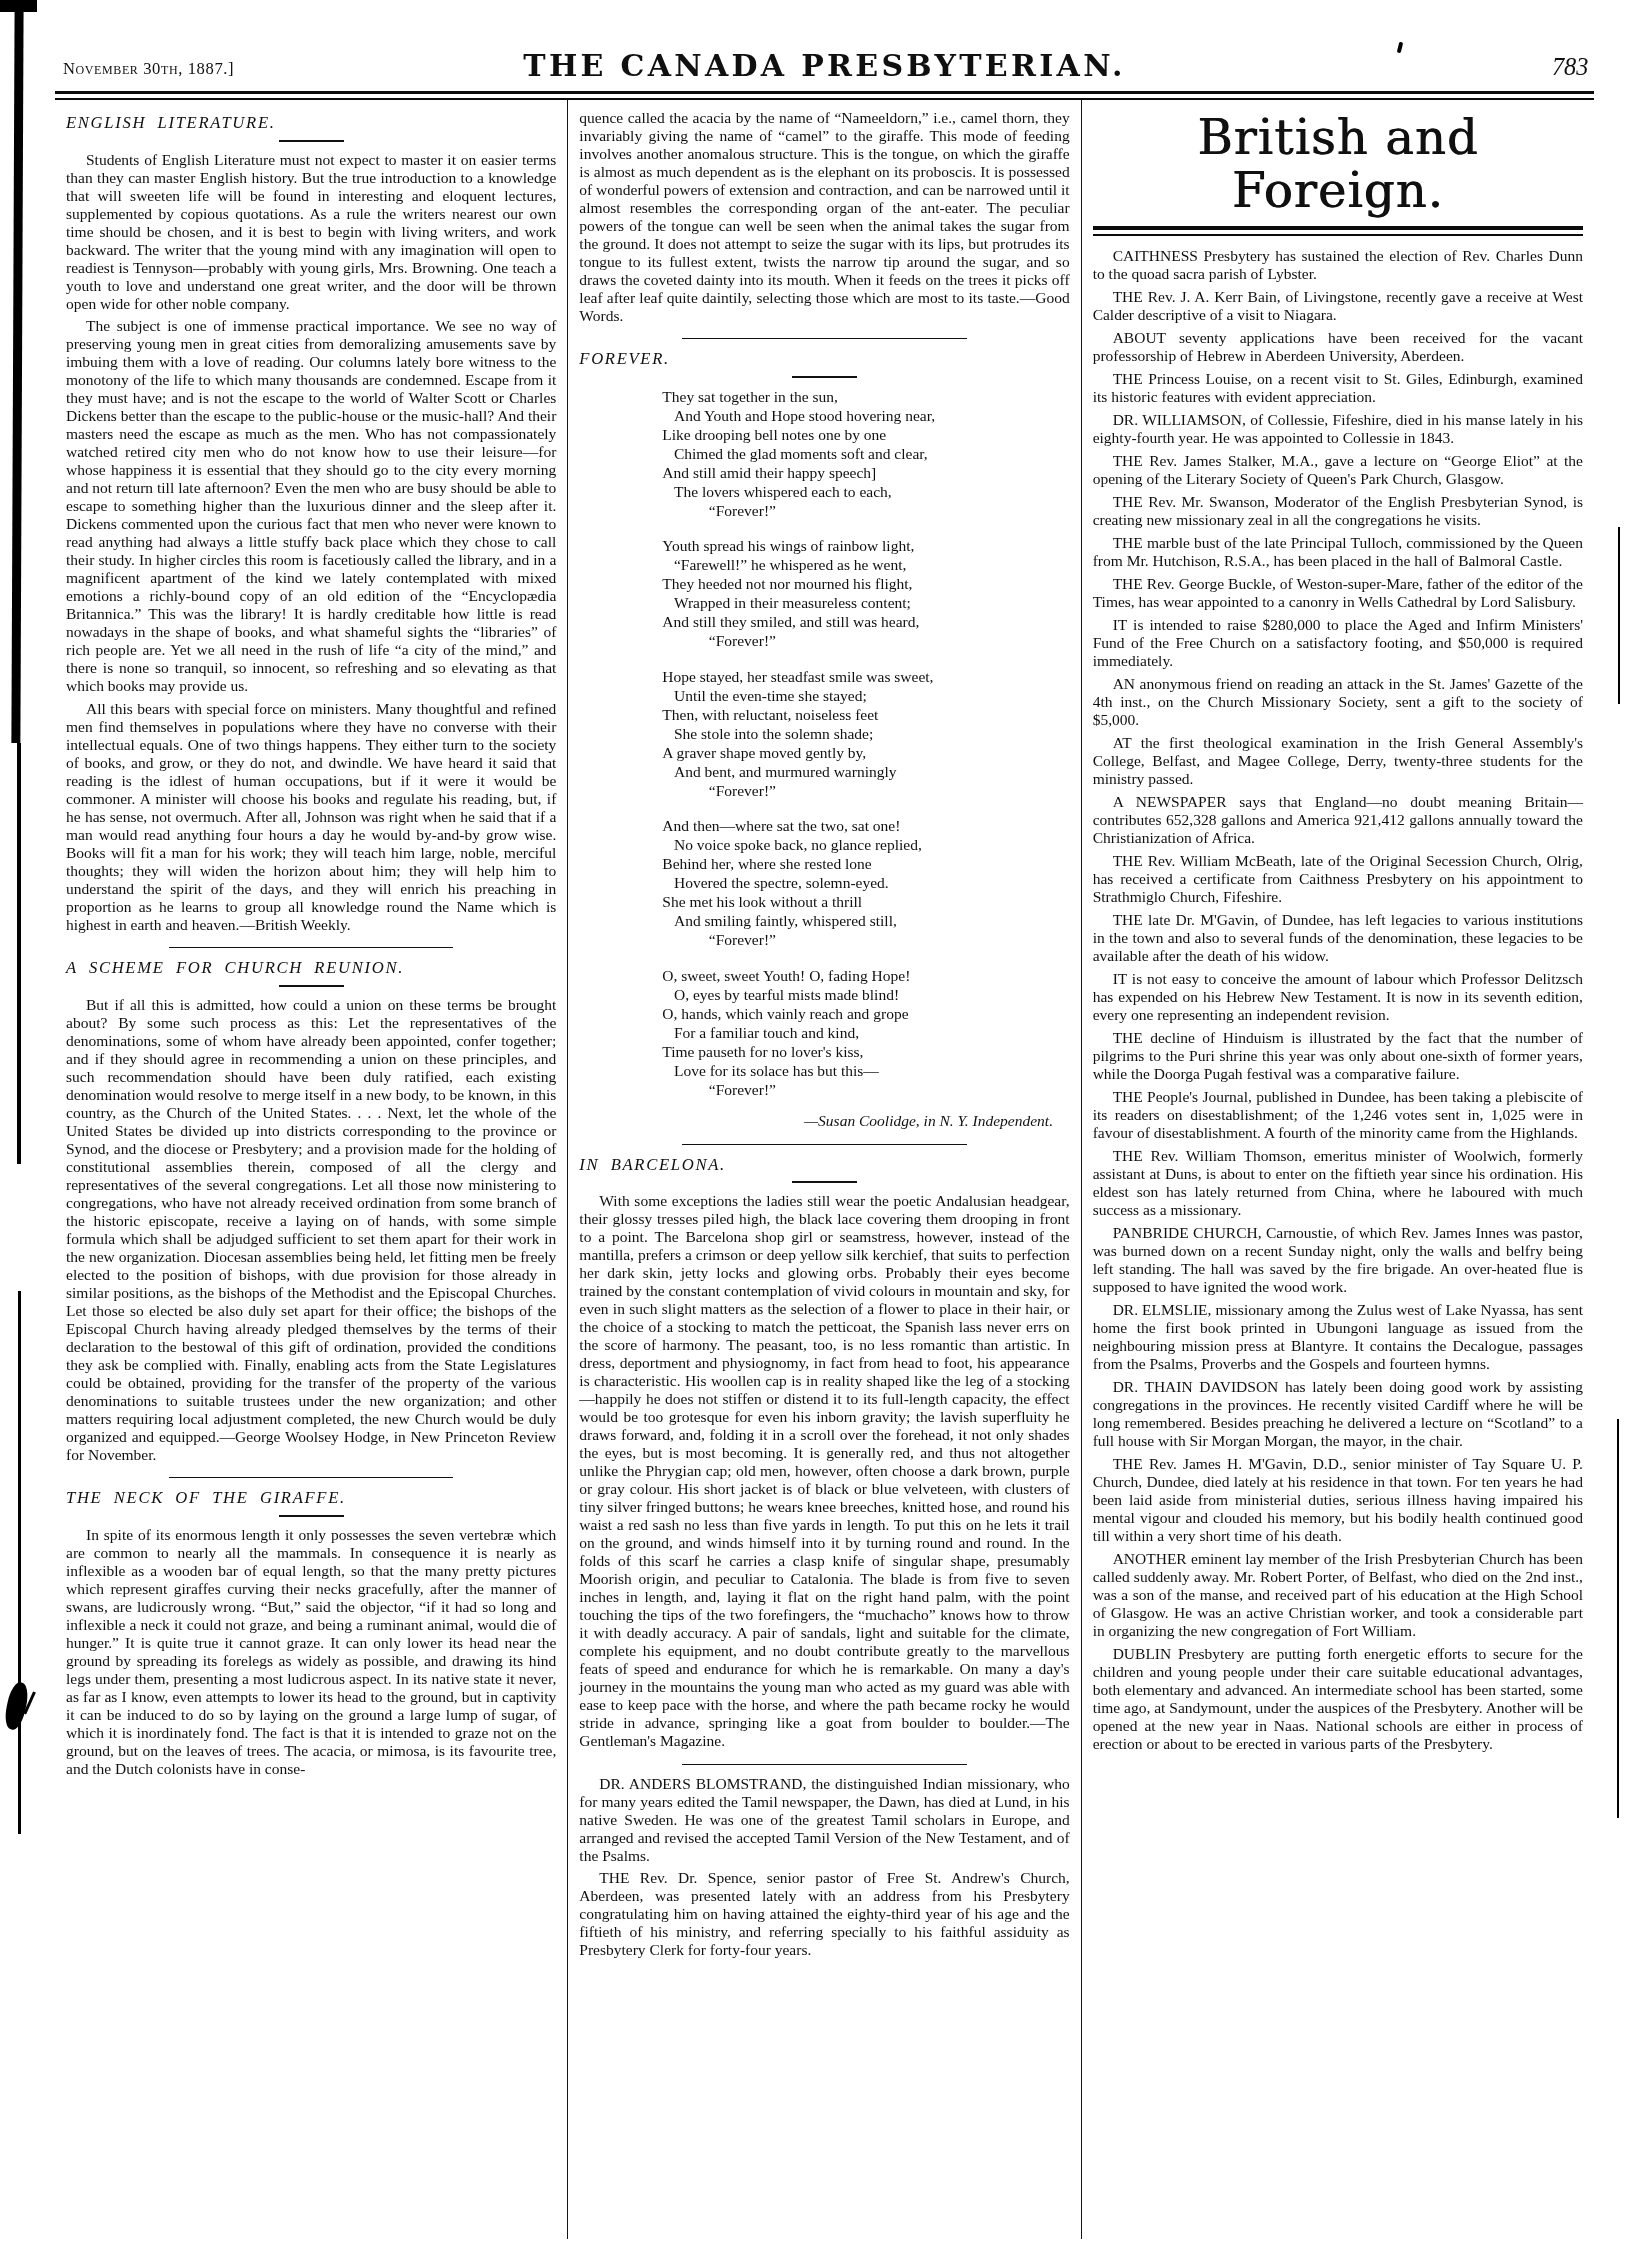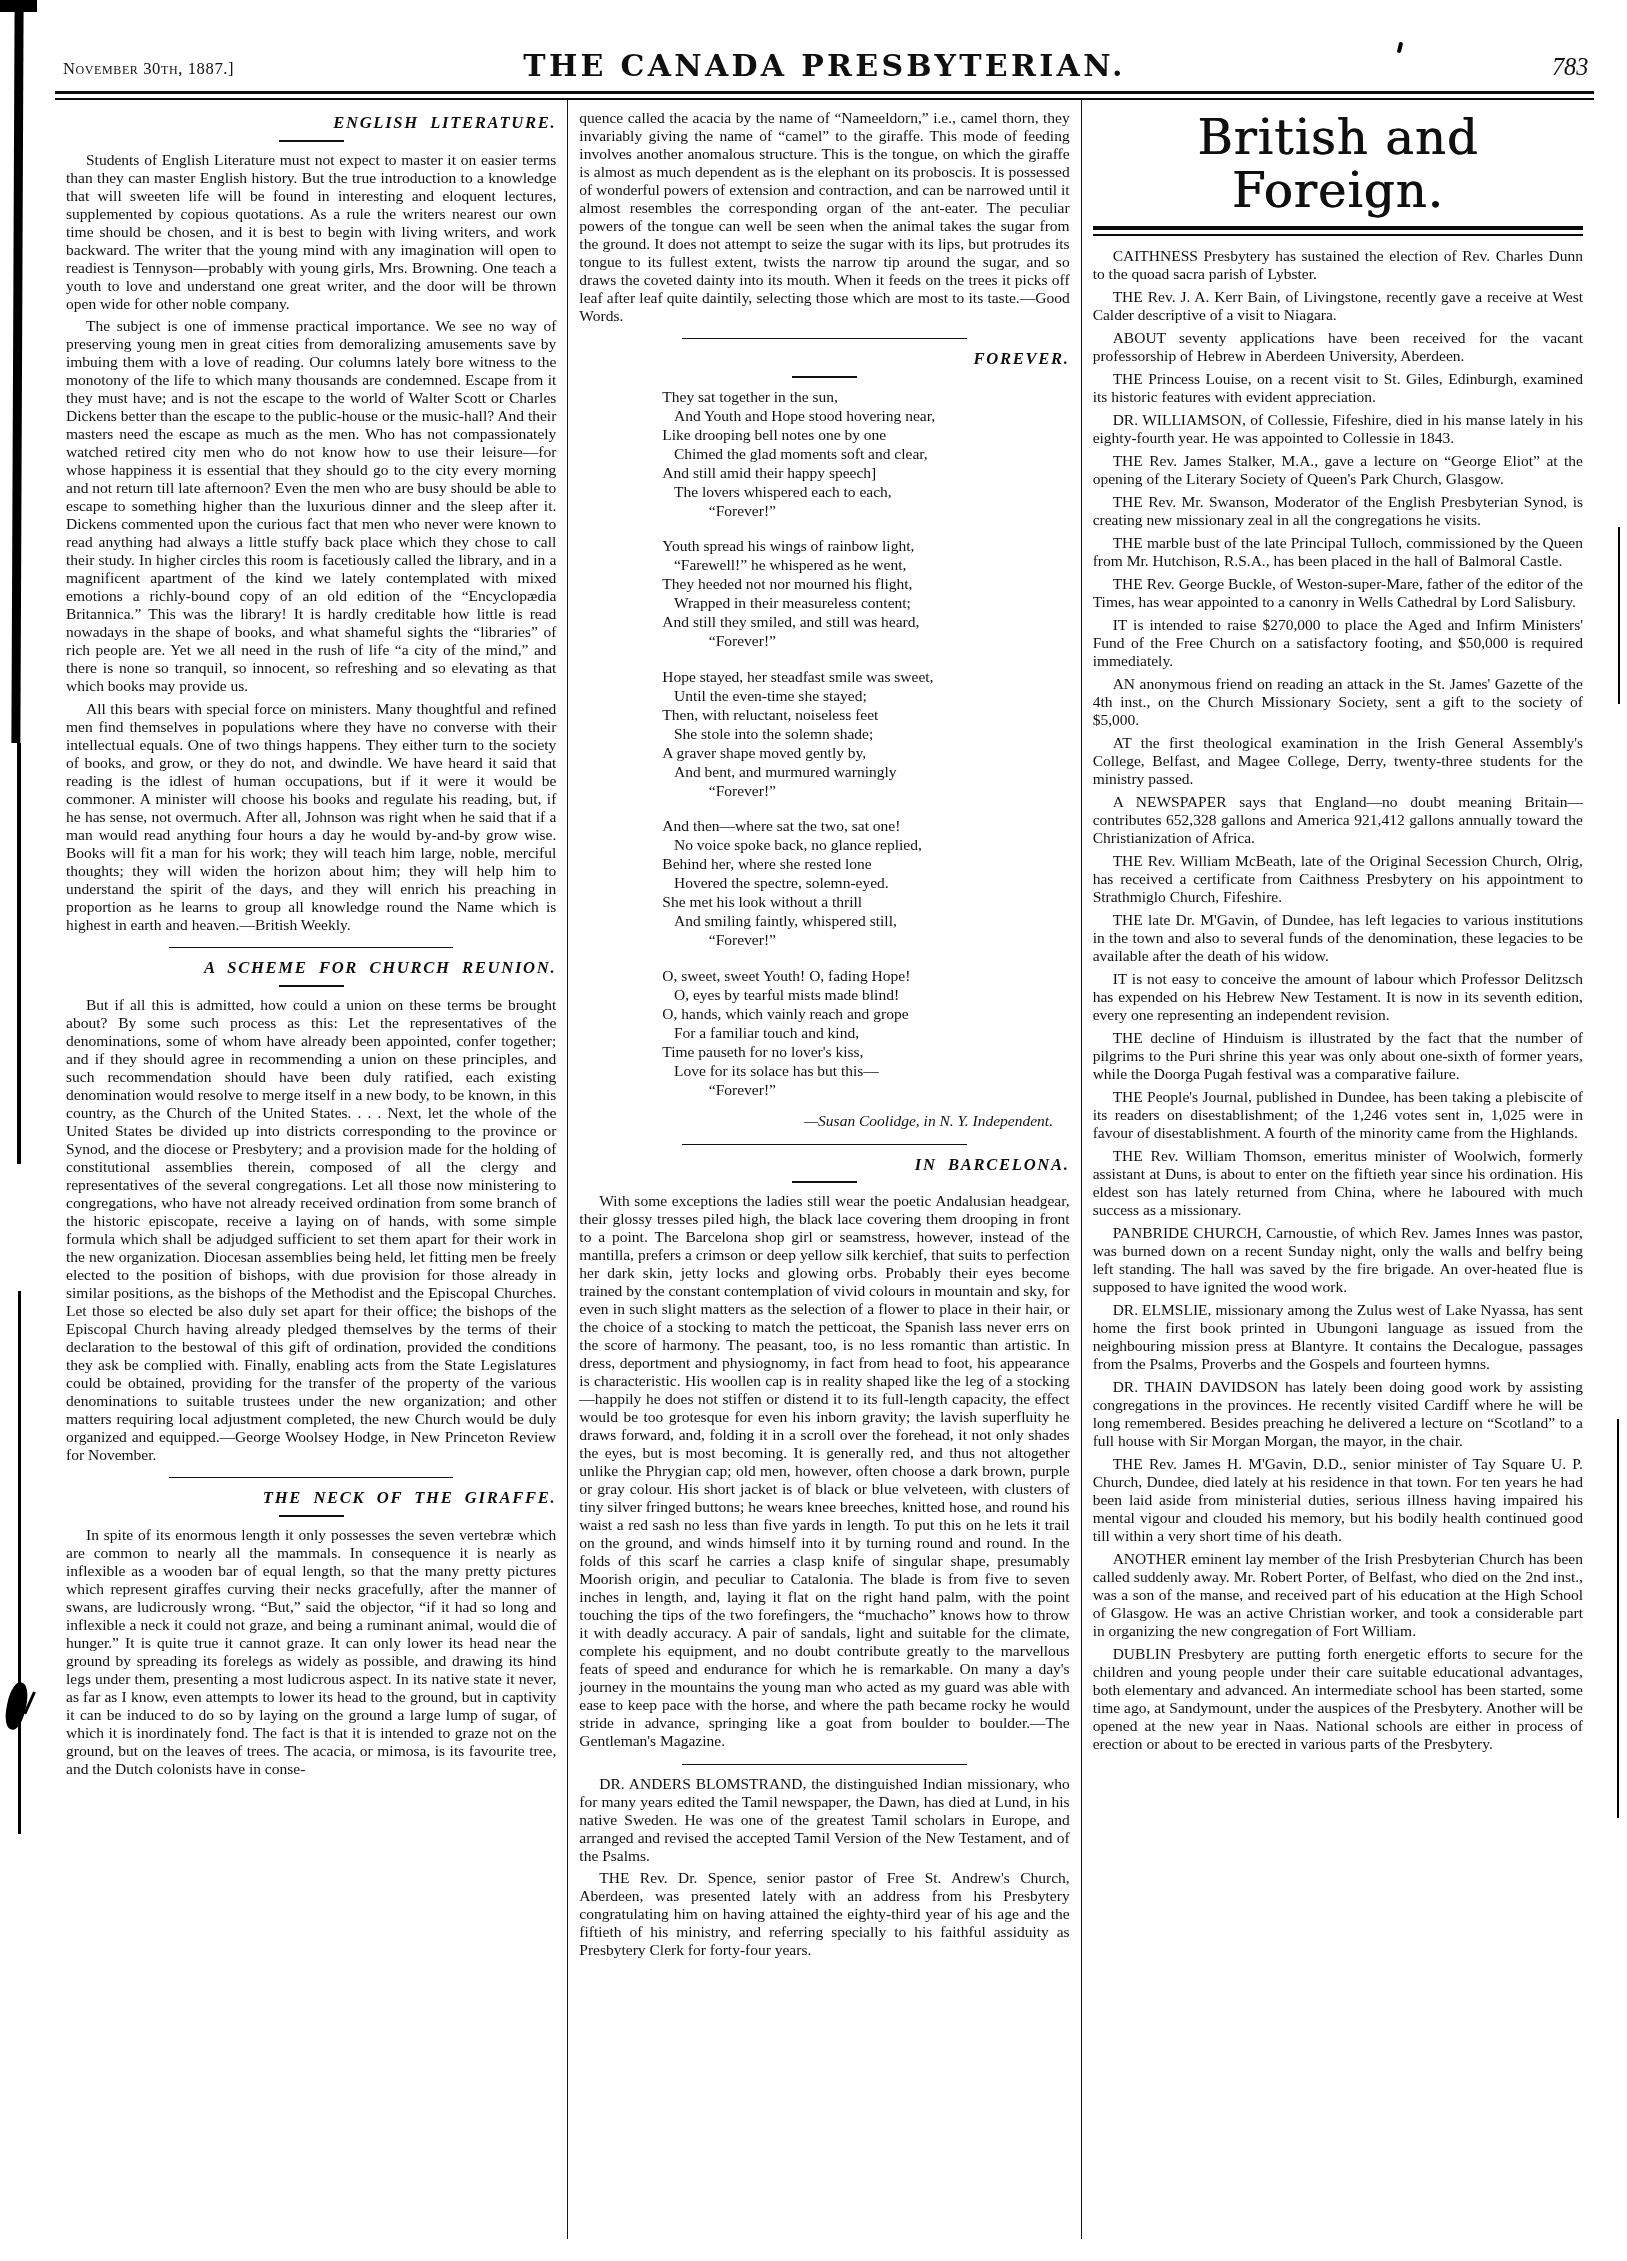--- a/index.html
+++ b/index.html
@@ -35,21 +35,21 @@
   .hr-double{margin:7.8px 33px 0 55px;}
   .hr-double .r1{border-top:3.3px solid #0b0b0b;}
   .hr-double .r2{border-top:2.2px solid #0b0b0b;margin-top:3.9px;}
 
   
   .columns{display:flex;margin:0 33px 0 55px;height:2139px;overflow:hidden;}
   .col{flex:1 1 0;padding:9px 11px 0 11px;min-width:0;}
   .col + .col{border-left:1.7px solid #161616;}
 
   p{margin:0 0 4.4px 0;font-size:15.5px;line-height:18px;text-align:justify;text-indent:20px;}
-  .art-title{margin:4.4px 0 0 0;text-align:right;font-size:16.6px;font-style:italic;font-weight:bold;
+  .art-title{margin:4.4px 0 0 0;text-align:left;font-size:16.6px;font-style:italic;font-weight:normal;
     letter-spacing:1.7px;word-spacing:5.5px;}
   .title-rule{width:65px;border-top:2.2px solid #111;margin:6.7px auto 9px;}
   .divider{width:58%;border-top:1.7px solid #111;margin:13.3px auto 10px;}
 
   
   .poem{padding-left:83px;margin:3.3px 0 2.2px 0;}
   .stanza{white-space:pre-wrap;font-size:15.5px;line-height:19px;margin:0 0 16.6px 0;text-indent:0;text-align:left;}
   .poem-attrib{text-align:right;font-style:italic;font-size:15.5px;padding-right:16.6px;margin-top:-3.3px;}
 
   
@@ -165,21 +165,21 @@
       <div class="section-rule2"></div>
       <p>CAITHNESS Presbytery has sustained the election of Rev. Charles Dunn to the quoad sacra parish of Lybster.</p>
       <p>THE Rev. J. A. Kerr Bain, of Livingstone, recently gave a receive at West Calder descriptive of a visit to Niagara.</p>
       <p>ABOUT seventy applications have been received for the vacant professorship of Hebrew in Aberdeen University, Aberdeen.</p>
       <p>THE Princess Louise, on a recent visit to St. Giles, Edinburgh, examined its historic features with evident appreciation.</p>
       <p>DR. WILLIAMSON, of Collessie, Fifeshire, died in his manse lately in his eighty-fourth year. He was appointed to Collessie in 1843.</p>
       <p>THE Rev. James Stalker, M.A., gave a lecture on “George Eliot” at the opening of the Literary Society of Queen's Park Church, Glasgow.</p>
       <p>THE Rev. Mr. Swanson, Moderator of the English Presbyterian Synod, is creating new missionary zeal in all the congregations he visits.</p>
       <p>THE marble bust of the late Principal Tulloch, commissioned by the Queen from Mr. Hutchison, R.S.A., has been placed in the hall of Balmoral Castle.</p>
       <p>THE Rev. George Buckle, of Weston-super-Mare, father of the editor of the Times, has wear appointed to a canonry in Wells Cathedral by Lord Salisbury.</p>
-      <p>IT is intended to raise $270,000 to place the Aged and Infirm Ministers' Fund of the Free Church on a satisfactory footing, and $50,000 is required immediately.</p>
+      <p>IT is intended to raise $280,000 to place the Aged and Infirm Ministers' Fund of the Free Church on a satisfactory footing, and $50,000 is required immediately.</p>
       <p>AN anonymous friend on reading an attack in the St. James' Gazette of the 4th inst., on the Church Missionary Society, sent a gift to the society of $5,000.</p>
       <p>AT the first theological examination in the Irish General Assembly's College, Belfast, and Magee College, Derry, twenty-three students for the ministry passed.</p>
       <p>A NEWSPAPER says that England—no doubt meaning Britain—contributes 652,328 gallons and America 921,412 gallons annually toward the Christianization of Africa.</p>
       <p>THE Rev. William McBeath, late of the Original Secession Church, Olrig, has received a certificate from Caithness Presbytery on his appointment to Strathmiglo Church, Fifeshire.</p>
       <p>THE late Dr. M'Gavin, of Dundee, has left legacies to various institutions in the town and also to several funds of the denomination, these legacies to be available after the death of his widow.</p>
       <p>IT is not easy to conceive the amount of labour which Professor Delitzsch has expended on his Hebrew New Testament. It is now in its seventh edition, every one representing an independent revision.</p>
       <p>THE decline of Hinduism is illustrated by the fact that the number of pilgrims to the Puri shrine this year was only about one-sixth of former years, while the Doorga Pugah festival was a comparative failure.</p>
       <p>THE People's Journal, published in Dundee, has been taking a plebiscite of its readers on disestablishment; of the 1,246 votes sent in, 1,025 were in favour of disestablishment. A fourth of the minority came from the Highlands.</p>
       <p>THE Rev. William Thomson, emeritus minister of Woolwich, formerly assistant at Duns, is about to enter on the fiftieth year since his ordination. His eldest son has lately returned from China, where he laboured with much success as a missionary.</p>
       <p>PANBRIDE CHURCH, Carnoustie, of which Rev. James Innes was pastor, was burned down on a recent Sunday night, only the walls and belfry being left standing. The hall was saved by the fire brigade. An over-heated flue is supposed to have ignited the wood work.</p>

